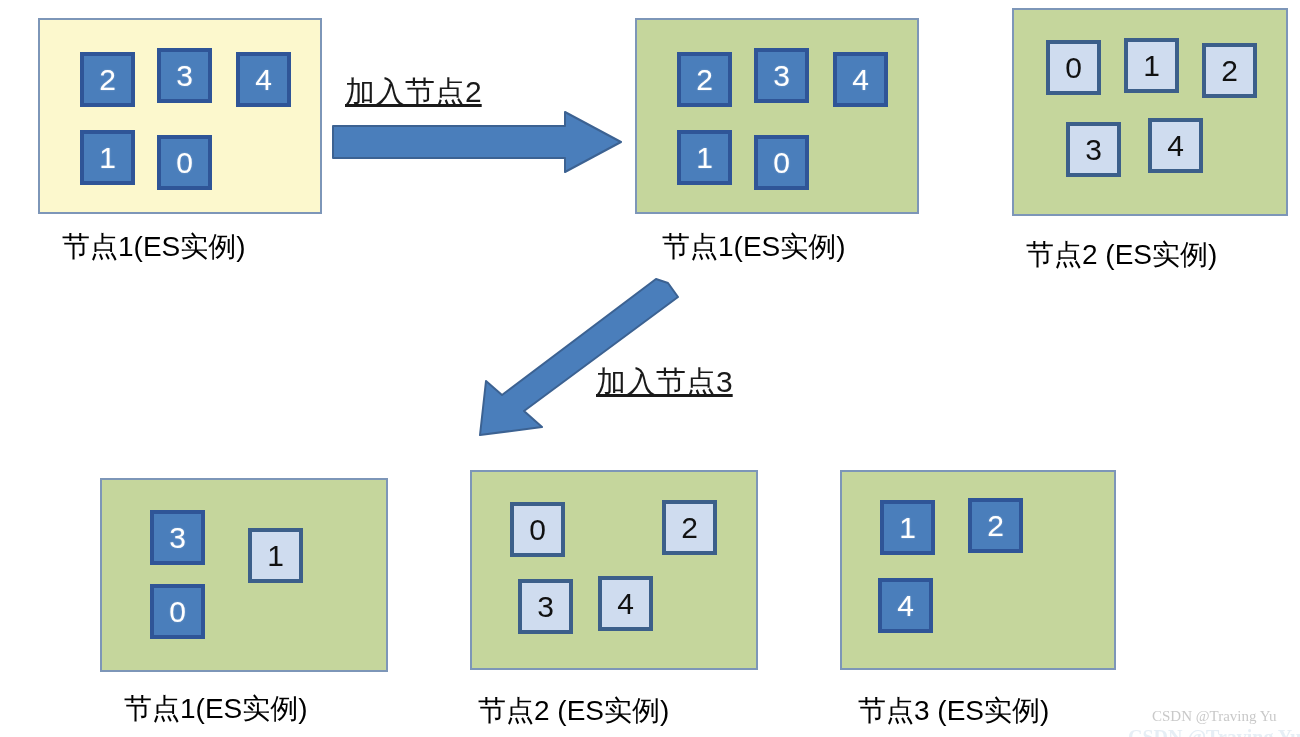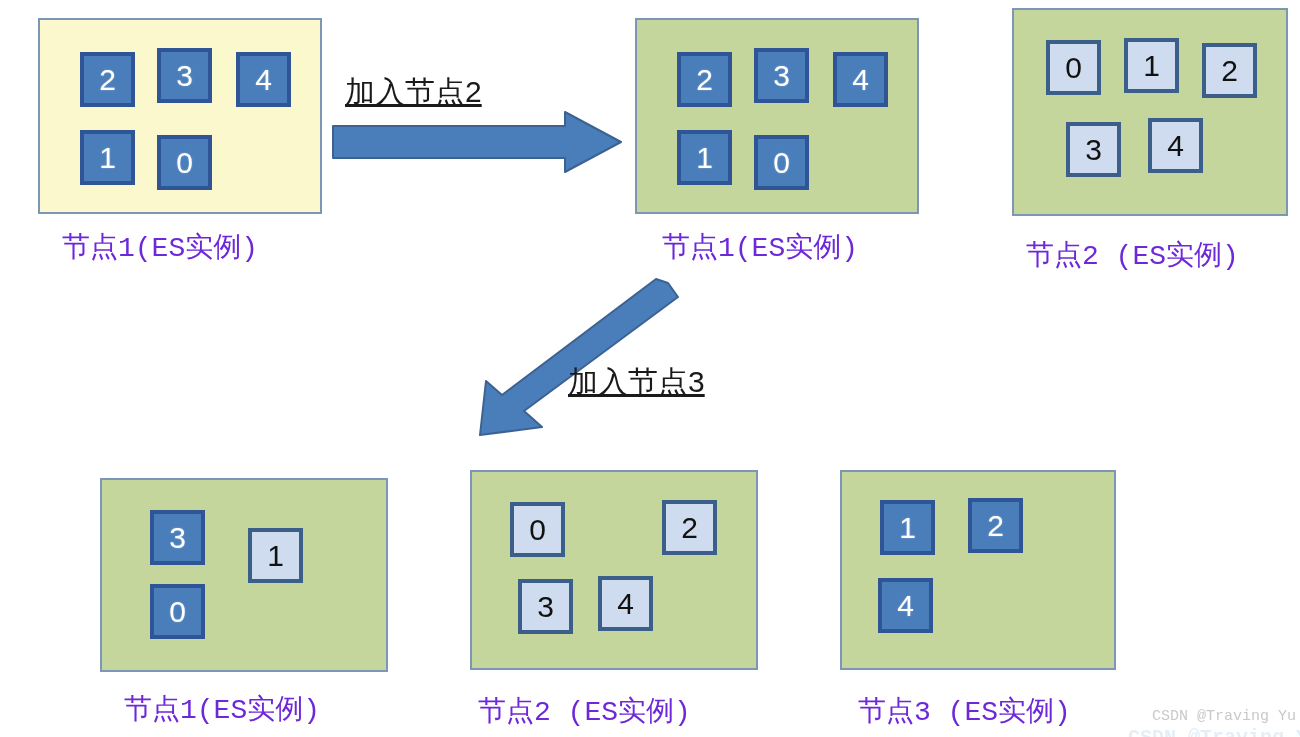--- a/index.html
+++ b/index.html
@@ -50,23 +50,23 @@
   .shard.light {
     background: #cfdcef;
     border: 4px solid #3c5f8a;
     color: #111111;
   }
 
   
   .caption {
     position: absolute;
     font-size: 28px;
-    color: #6d28d9;
+    color: #000000;
     white-space: nowrap;
-    font-family: Liberation Mono, monospace;
+    font-family: Liberation Sans, sans-serif;
   }
 
   
   .arrow-svg {
     position: absolute;
     overflow: visible;
     pointer-events: none;
   }
   .arrow-label {
     position: absolute;
@@ -75,21 +75,21 @@
     white-space: nowrap;
     text-decoration: underline;
   }
 
   
   .watermark {
     position: absolute;
     font-size: 15px;
     color: #c9c9c9;
     white-space: nowrap;
-    font-family: Liberation Mono, monospace;
+    font-family: Liberation Serif, serif;
   }
   .watermark.faint {
     color: #e6eef5;
     font-size: 20px;
     font-weight: bold;
   }
 </style>
 </head>
 <body>
 
@@ -123,21 +123,21 @@
     <div class="shard light" style="left:110px; top:28px; width:55px; height:55px;">1</div>
     <div class="shard light" style="left:188px; top:33px; width:55px; height:55px;">2</div>
     <div class="shard light" style="left:52px; top:112px; width:55px; height:55px;">3</div>
     <div class="shard light" style="left:134px; top:108px; width:55px; height:55px;">4</div>
   </div>
   <div class="caption" style="left:1026px; top:236px;">节点2 (ES实例)</div>
 
   <svg class="arrow-svg" style="left:460px; top:275px;" width="230" height="170" viewBox="0 0 230 170">
     <polygon points="212,8 222,22 68,136 86,152 24,160 30,106 46,120 200,4" fill="#4a7ebb" stroke="#3c6292" stroke-width="2" stroke-linejoin="round" transform="translate(-4,0)"></polygon>
   </svg>
-  <div class="arrow-label" style="left:568px; top:362px;">加入节点3</div>
+  <div class="arrow-label" style="left:596px; top:362px;">加入节点3</div>
 
   <div class="node-box fill-green" style="left:100px; top:478px; width:288px; height:194px;">
     <div class="shard dark" style="left:48px; top:30px; width:55px; height:55px;">3</div>
     <div class="shard light" style="left:146px; top:48px; width:55px; height:55px;">1</div>
     <div class="shard dark" style="left:48px; top:104px; width:55px; height:55px;">0</div>
   </div>
   <div class="caption" style="left:124px; top:690px;">节点1(ES实例)</div>
 
   <div class="node-box fill-green" style="left:470px; top:470px; width:288px; height:200px;">
     <div class="shard light" style="left:38px; top:30px; width:55px; height:55px;">0</div>

